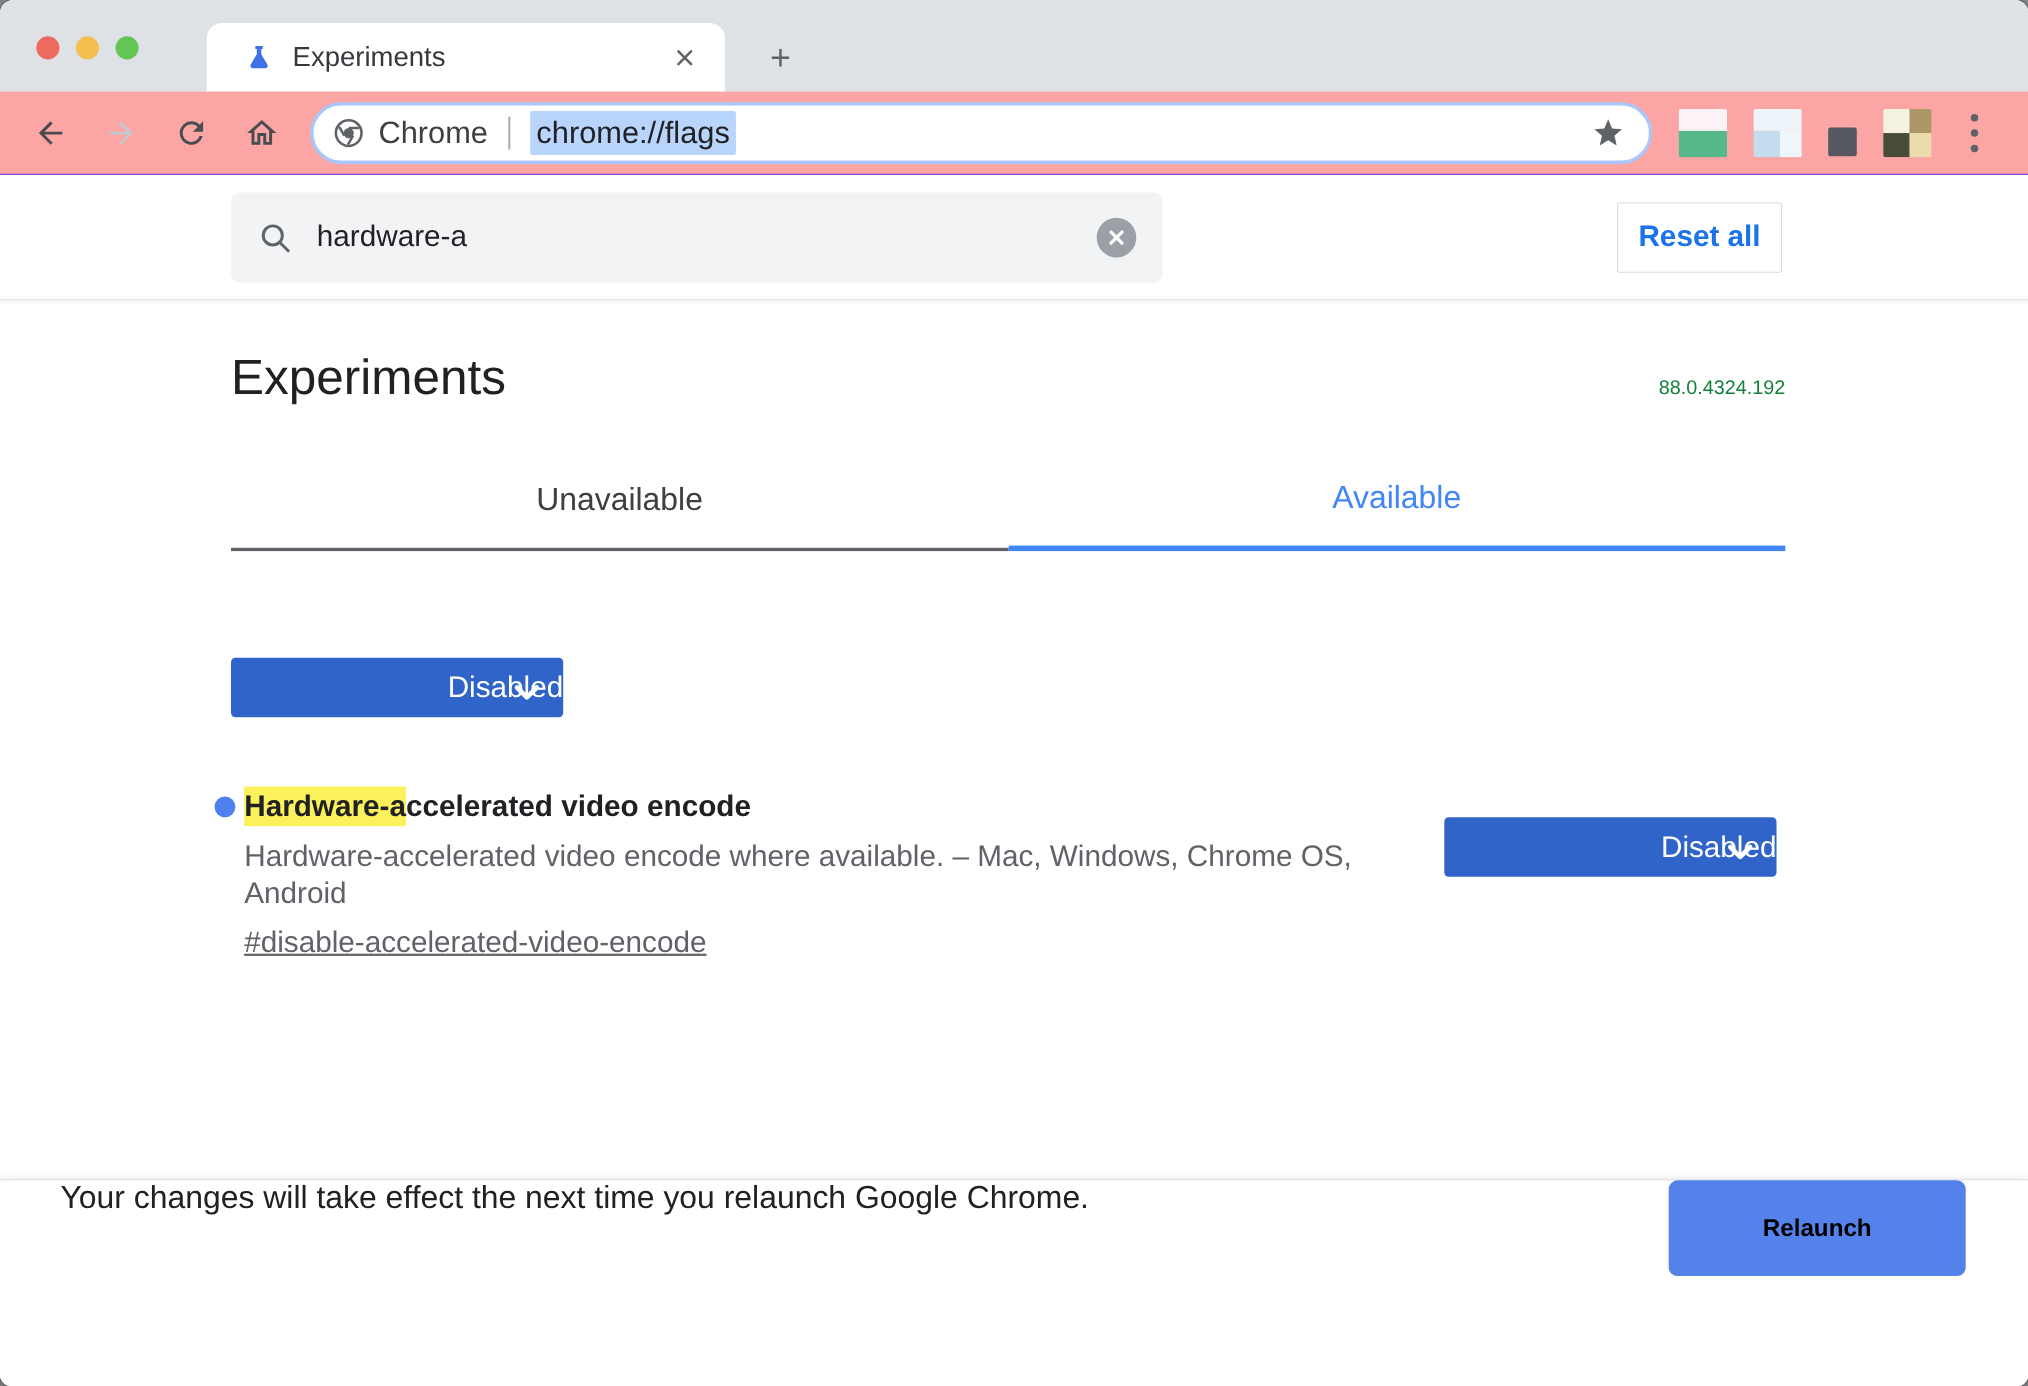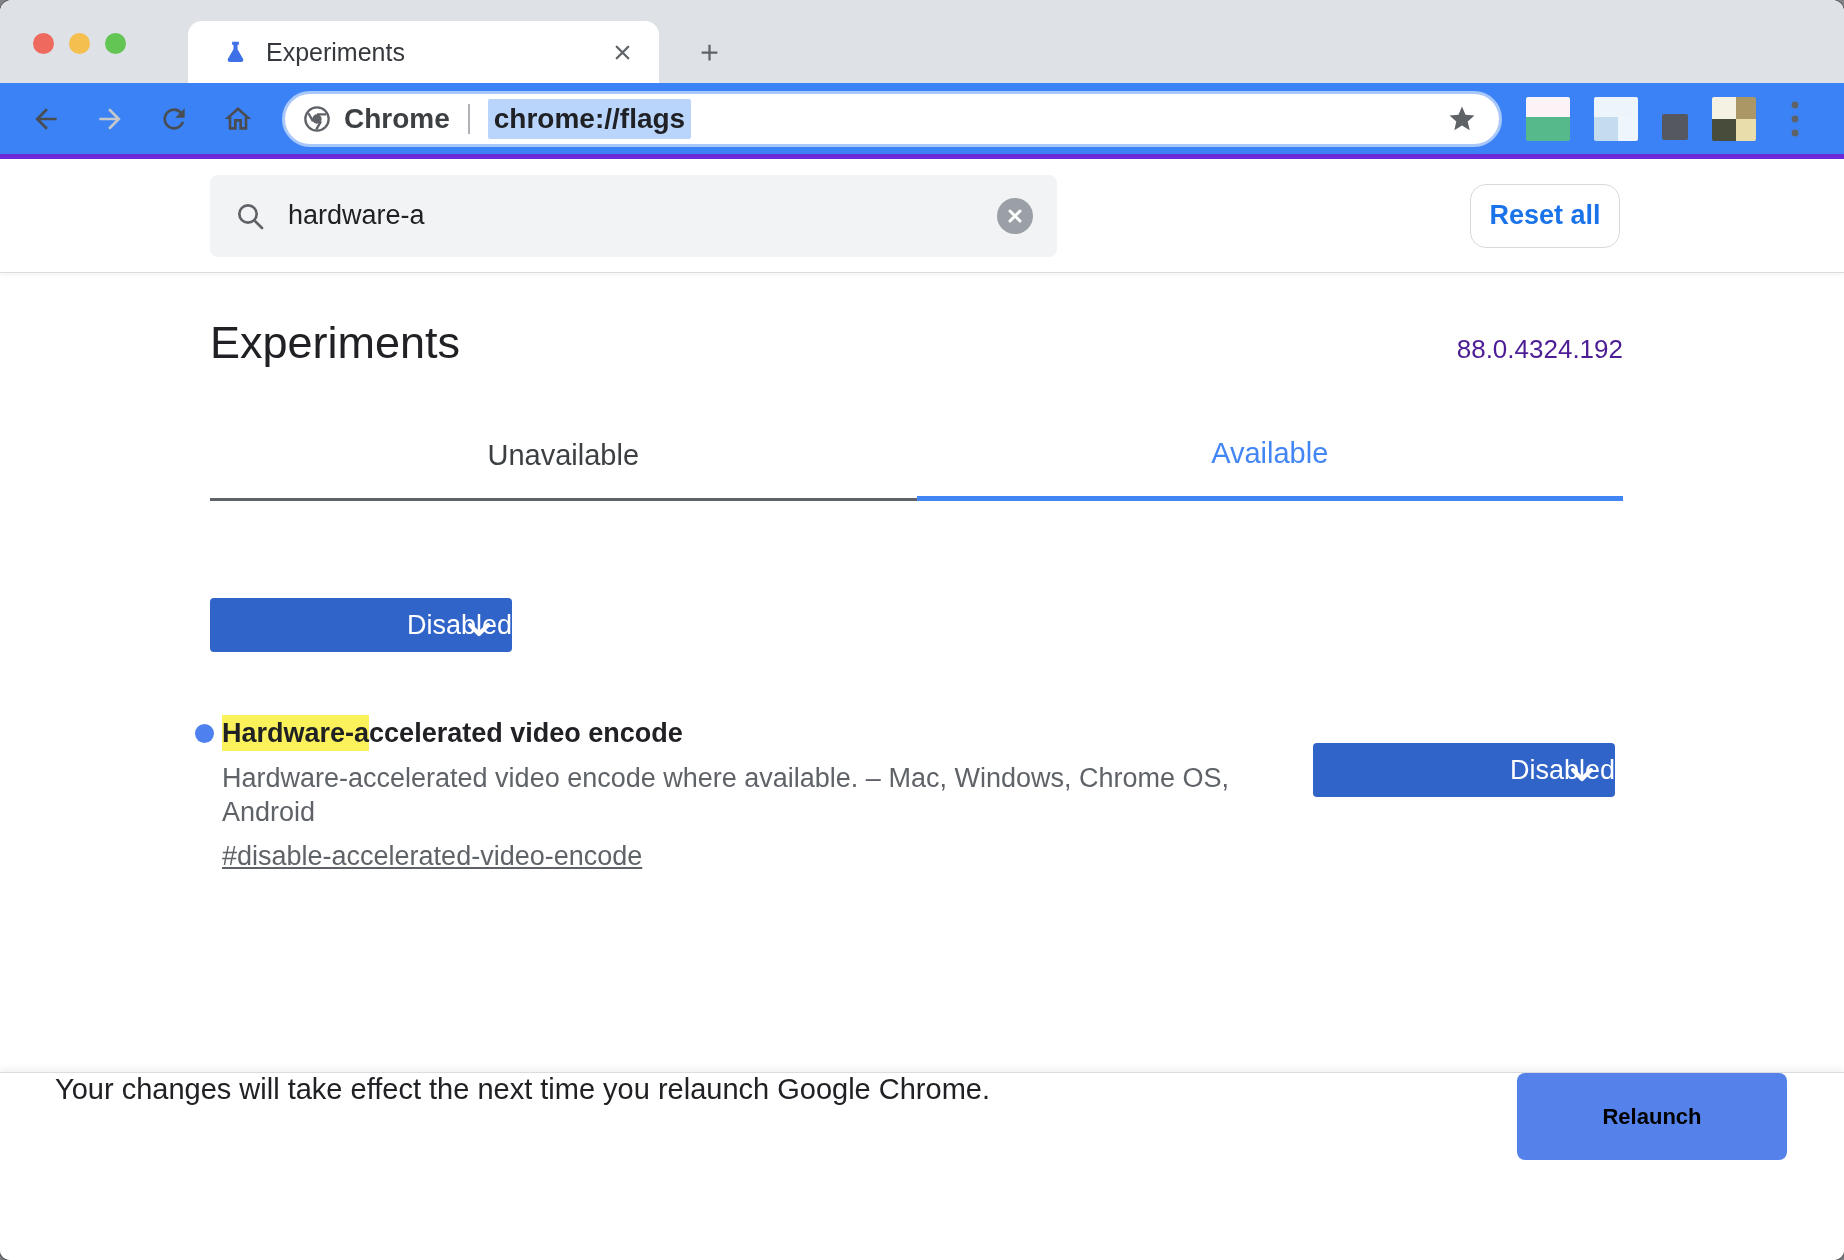--- a/index.html
+++ b/index.html
@@ -19,21 +19,21 @@
   .tab {
     position:absolute; left:188px; top:21px; width:471px; height:62px;
     background:#fff; border-radius:14px 14px 0 0;
     display:flex; align-items:center; padding:0 20px 0 34px;
   }
   .tab-title { margin-left:17px; font-size:25px; color:#35383d; white-space:nowrap; }
   .tab-close { margin-left:auto; width:34px; height:34px; display:flex; align-items:center; justify-content:center; border-radius:50%; }
   .newtab { position:absolute; left:690px; top:33px; width:38px; height:38px; display:flex; align-items:center; justify-content:center; border-radius:50%; }
 
   
-  .toolbar { height:76px; background:#3b82f6; border-bottom:5px solid #6d28d9; display:flex; align-items:center; padding:0 22px;font-weight:bold; }
+  .toolbar { height:76px; background:#fca5a5; border-bottom:1px solid #6d28d9; display:flex; align-items:center; padding:0 22px; }
   .navbtn { width:48px; height:48px; border-radius:50%; display:flex; align-items:center; justify-content:center; flex:0 0 auto; margin-right:16px; }
   .omnibox {
     margin-left:4px; width:1220px; height:56px; flex:0 0 auto;
     border:3px solid #a8c7fa; border-radius:30px; background:#fff;
     display:flex; align-items:center; padding:0 20px 0 18px;
   }
   .site-label { margin-left:13px; font-size:28px; color:#3c4043; }
   .omni-sep { width:2px; height:30px; background:#aeb1b6; margin:0 18px; }
   .url-text { font-size:28px; color:#202124; background:#b9d5fb; padding:4px 6px; border-radius:2px; white-space:nowrap; }
   .star { margin-left:auto; width:34px; height:34px; display:flex; align-items:center; justify-content:center; }
@@ -55,29 +55,29 @@
   .searchbox {
     width:847px; height:82px; background:#f1f3f4; border-radius:8px;
     display:flex; align-items:center; padding:0 24px;
   }
   .search-input {
     flex:1; margin-left:20px; border:none; outline:none; background:transparent;
     font-family:"Liberation Sans", sans-serif; font-size:27px; color:#202124;
   }
   .clear-btn { width:36px; height:36px; border-radius:50%; background:#9aa0a6; border:none; display:flex; align-items:center; justify-content:center; padding:0; }
   .reset-btn {
-    width:150px; height:64px; background:#fff; border:1px solid #d7dadd; border-radius:16px;
+    width:150px; height:64px; background:#fff; border:1px solid #d7dadd; border-radius:2px;
     color:#1a73e8; font-size:27px; font-weight:700; font-family:"Liberation Sans", sans-serif;
   }
 
   
   .page-body { padding:0 221px 0 210px; background:#fff; }
   .h1-row { display:flex; justify-content:space-between; align-items:baseline; margin-top:44px; }
   .h1-row h1 { margin:0; font-size:45px; font-weight:400; color:#202124; }
-  .version { font-size:26px; color:#4c1d95; }
+  .version { font-size:18px; color:#15803d; }
 
   .ptabs { display:flex; align-items:flex-end; margin-top:68px; }
   .ptab { width:50%; text-align:center; font-size:29px; padding-bottom:26px; cursor:default; }
   .ptab.active   { color:#4285f4; border-bottom:5px solid #4285f4; }
   .ptab.inactive { color:#3c4043; border-bottom:3px solid #5f6368; }
 
   .flags { margin-top:70px; }
   .flag-row { display:flex; justify-content:space-between; margin-bottom:64px; }
   .flag-info { position:relative; padding-left:12px; }
   .dot { position:absolute; left:-15px; top:8px; width:19px; height:19px; border-radius:50%; background:#4e80f0; }

